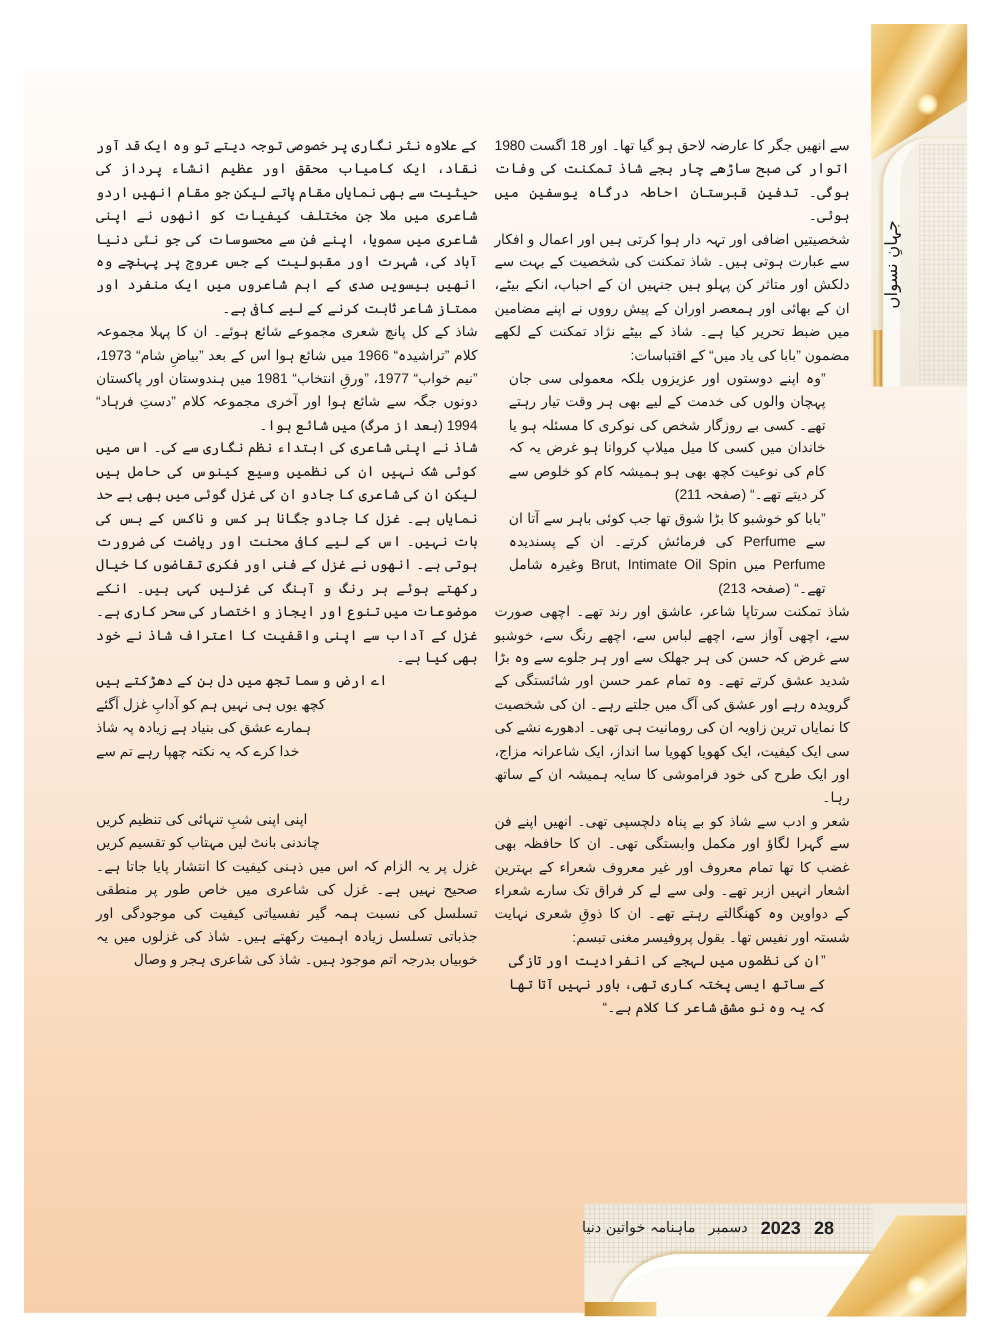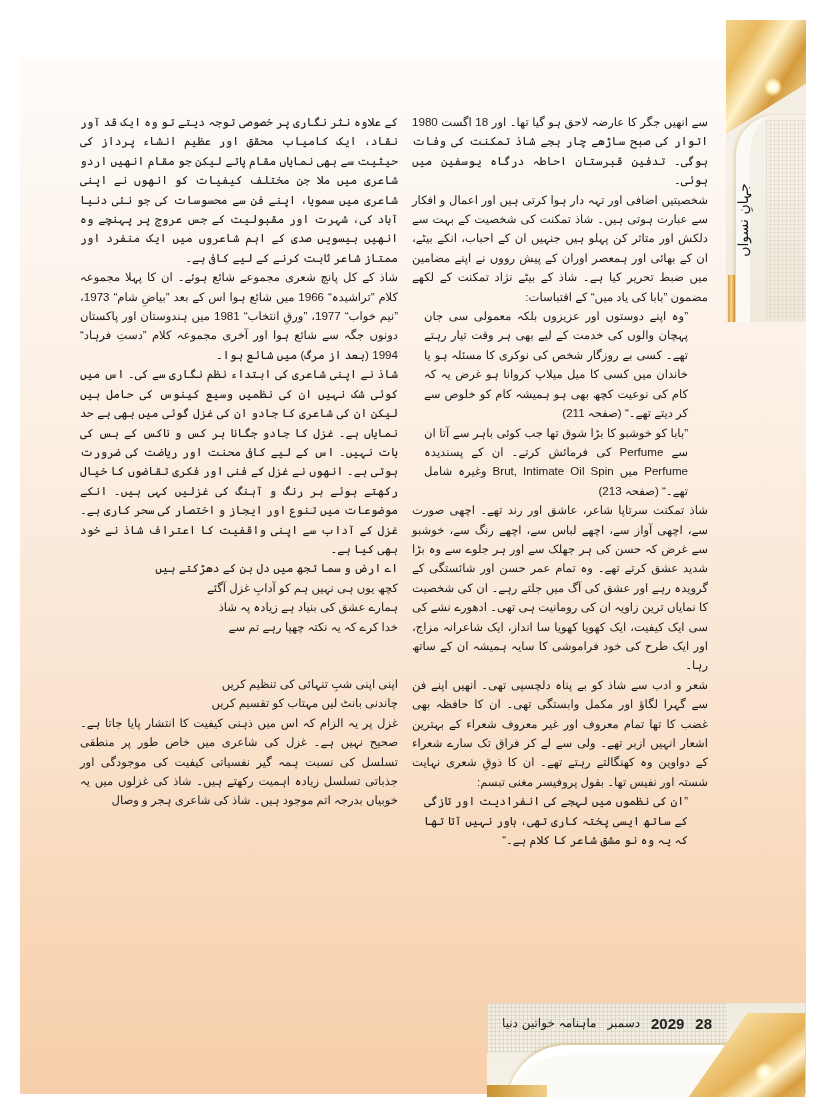--- a/index.html
+++ b/index.html
@@ -51,21 +51,21 @@
   }
   .col {
     position: absolute; direction: rtl; text-align: justify;
     font-family: Liberation Sans, sans-serif; font-size: 11.6px; line-height: 19.4px;
     color: #1b1b1b;
   }
   .col-right { left: 412px; top: 112px; width: 296px; }
   .col-left  { left: 80px;  top: 112px; width: 318px; }
   .col p { margin: 0; }
   .col .quote { padding-right: 20px; padding-left: 12px; }
-  .col .verse { text-align: right; }
+  .col .verse { text-align: left; }
   .col .gap { height: 38px; }
   .footer-banner {
     position: absolute; left: 487px; top: 1003px; width: 318px; height: 94px;
     background: linear-gradient(180deg, #f0ebdf 0%, #f6f2e8 100%);
     overflow: hidden;
   }
   .footer-banner .grid {
     position: absolute; left: 0; top: 0; width: 240px; height: 50px;
     background-image: linear-gradient(rgba(200,185,160,0.35) 1px, transparent 1px),
                       linear-gradient(90deg, rgba(200,185,160,0.35) 1px, transparent 1px);
@@ -84,21 +84,21 @@
   }
   .footer-banner .glow {
     position: absolute; left: 268px; top: 60px; width: 20px; height: 20px; border-radius: 50%;
     background: radial-gradient(circle, #ffffff 0%, #fff6c8 40%, rgba(255,230,150,0) 75%);
   }
   .footer-banner .gold-left {
     position: absolute; left: 0; top: 82px; width: 60px; height: 12px;
     background: linear-gradient(90deg, #c9902e, #f1d08a);
   }
   .footer-text {
-    position: absolute; left: 492px; top: 1010px; width: 240px; height: 26px;
+    position: absolute; left: 475px; top: 1010px; width: 240px; height: 26px;
     display: flex; align-items: center; justify-content: space-between;
     direction: ltr;
   }
   .footer-text .magazine { font-family: "DejaVu Serif", serif; font-size: 12px; color: #1a1a1a; margin-left: 10px; }
   .footer-text .month { font-family: "DejaVu Serif", serif; font-size: 12px; color: #1a1a1a; text-align: right; }
   .footer-text .year, .footer-text .page-no {
     font-family: "Liberation Sans", sans-serif; font-weight: bold; font-size: 15px; color: #222;
   }
   .footer-text .page-no { margin-right: 20px; }
 </style>
@@ -145,15 +145,15 @@
 <div class="footer-banner">
   <div class="grid"></div>
   <div class="white-sweep"></div>
   <div class="gold-corner"></div>
   <div class="glow"></div>
   <div class="gold-left"></div>
 </div>
 <div class="footer-text">
   <span class="magazine">ماہنامہ خواتین دنیا</span>
   <span class="month">دسمبر</span>
-  <span class="year">2029</span>
+  <span class="year">2023</span>
   <span class="page-no">28</span>
 </div>
 
 </body></html>

